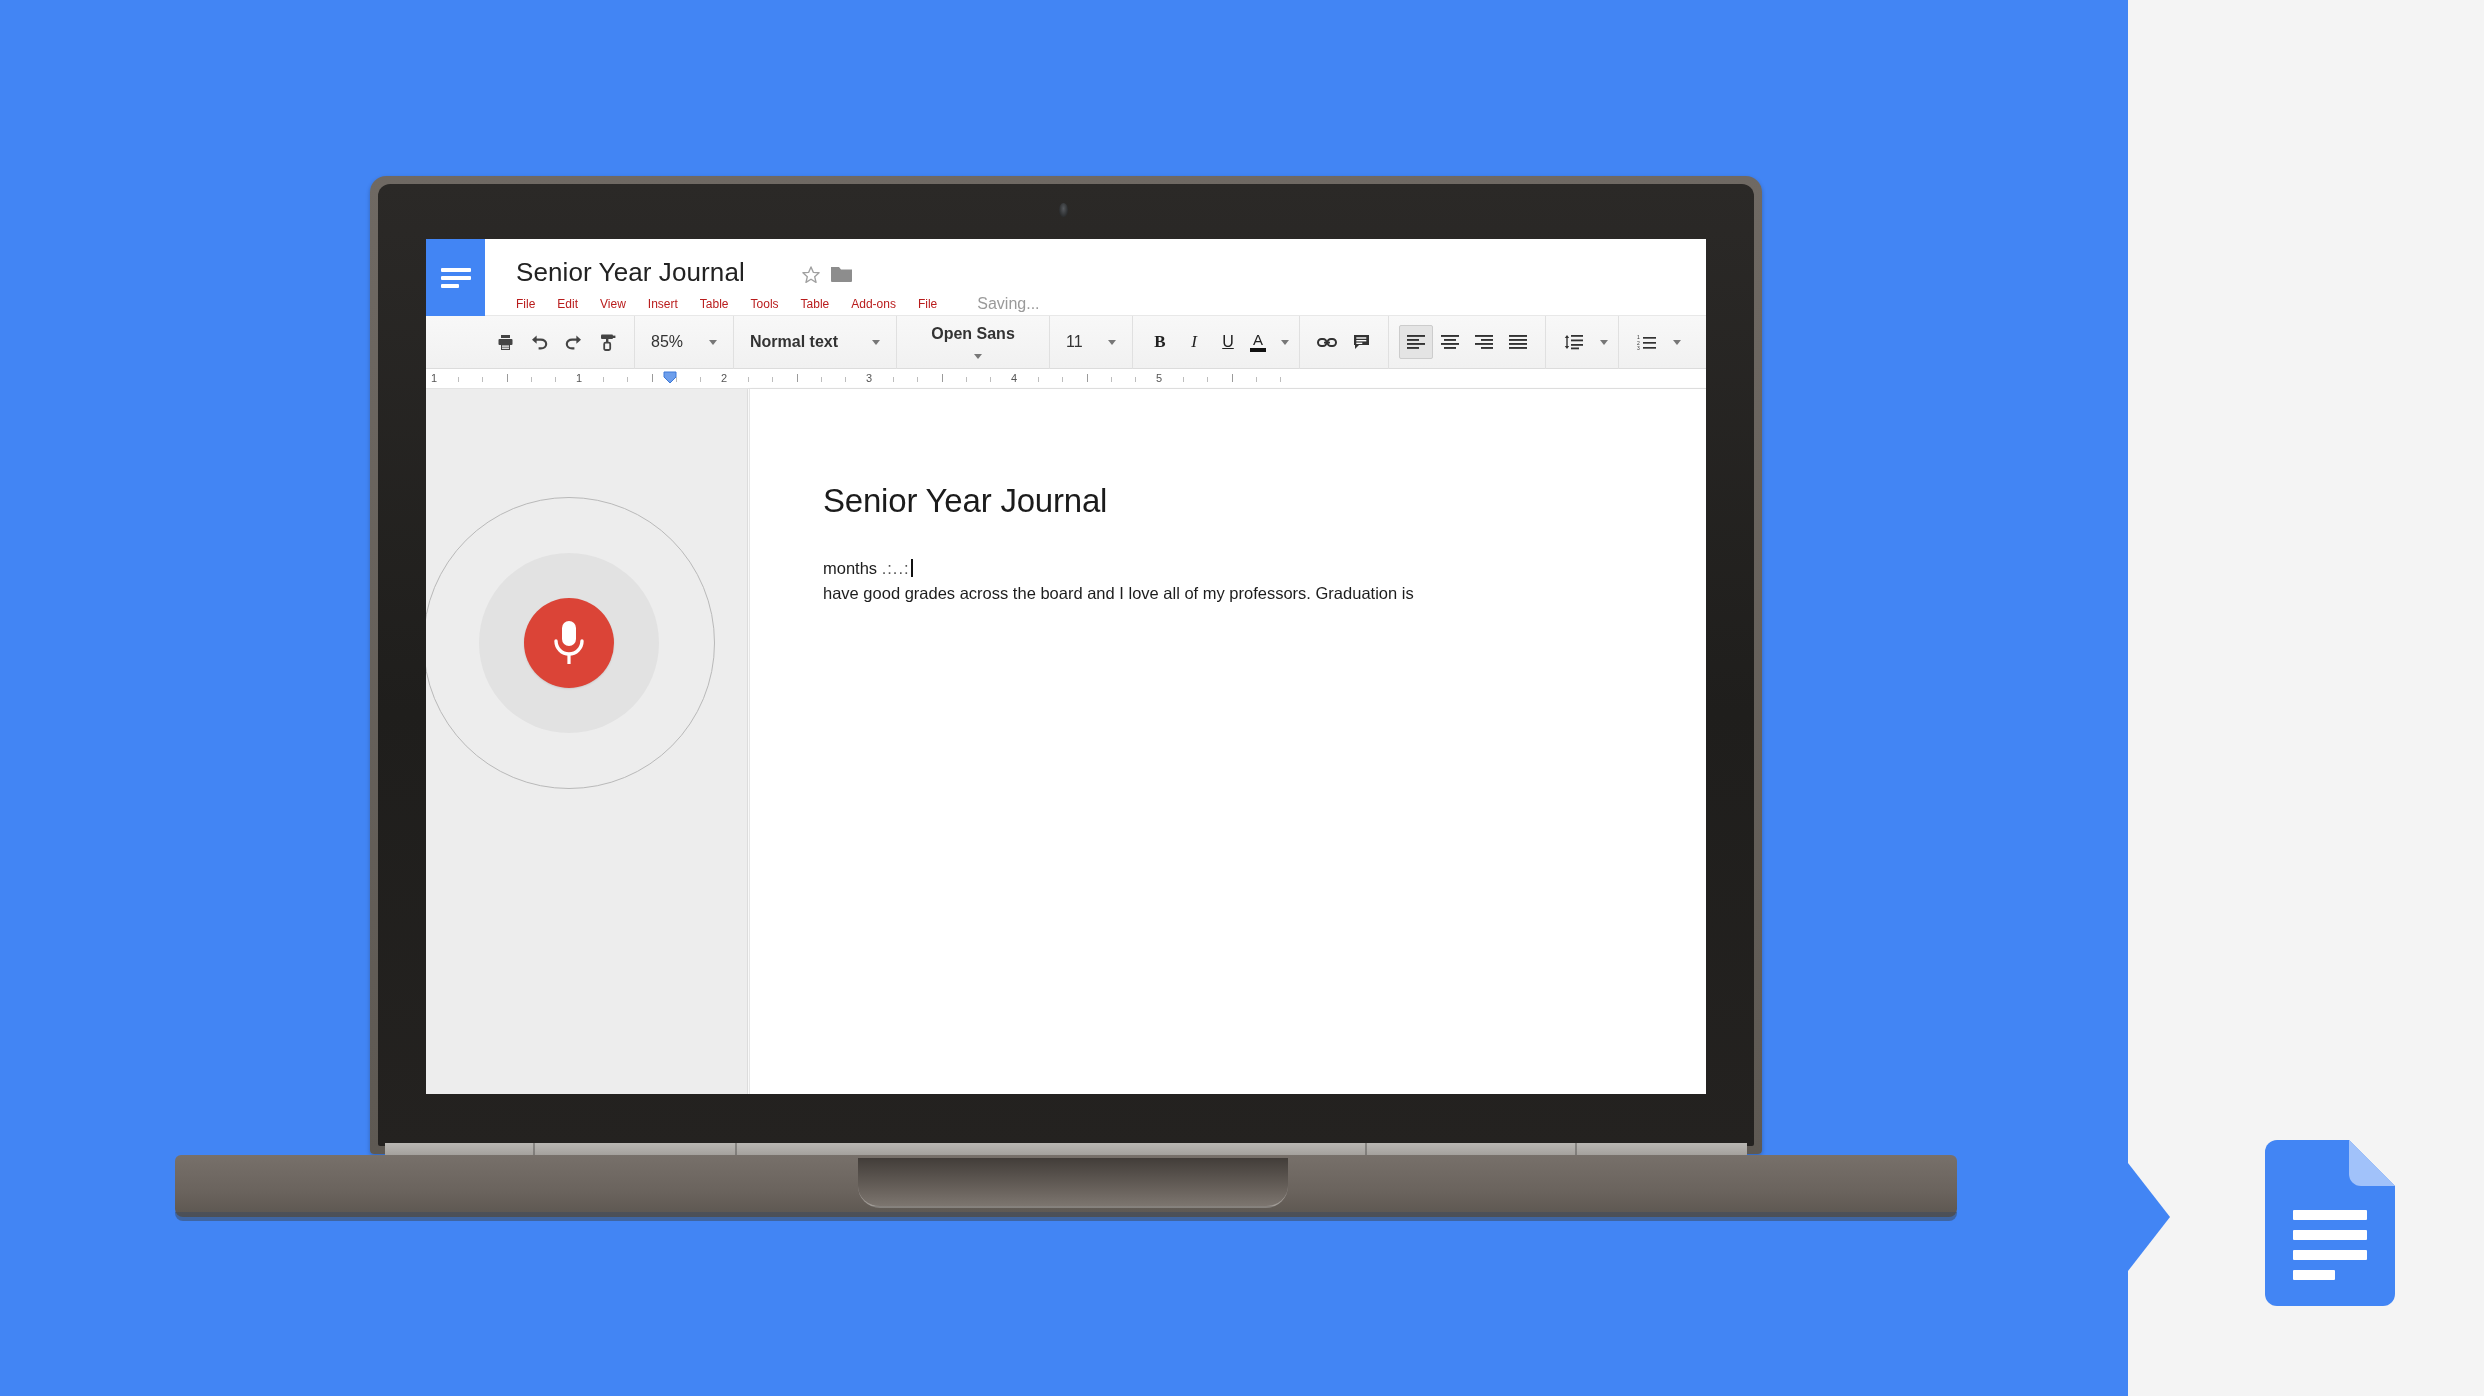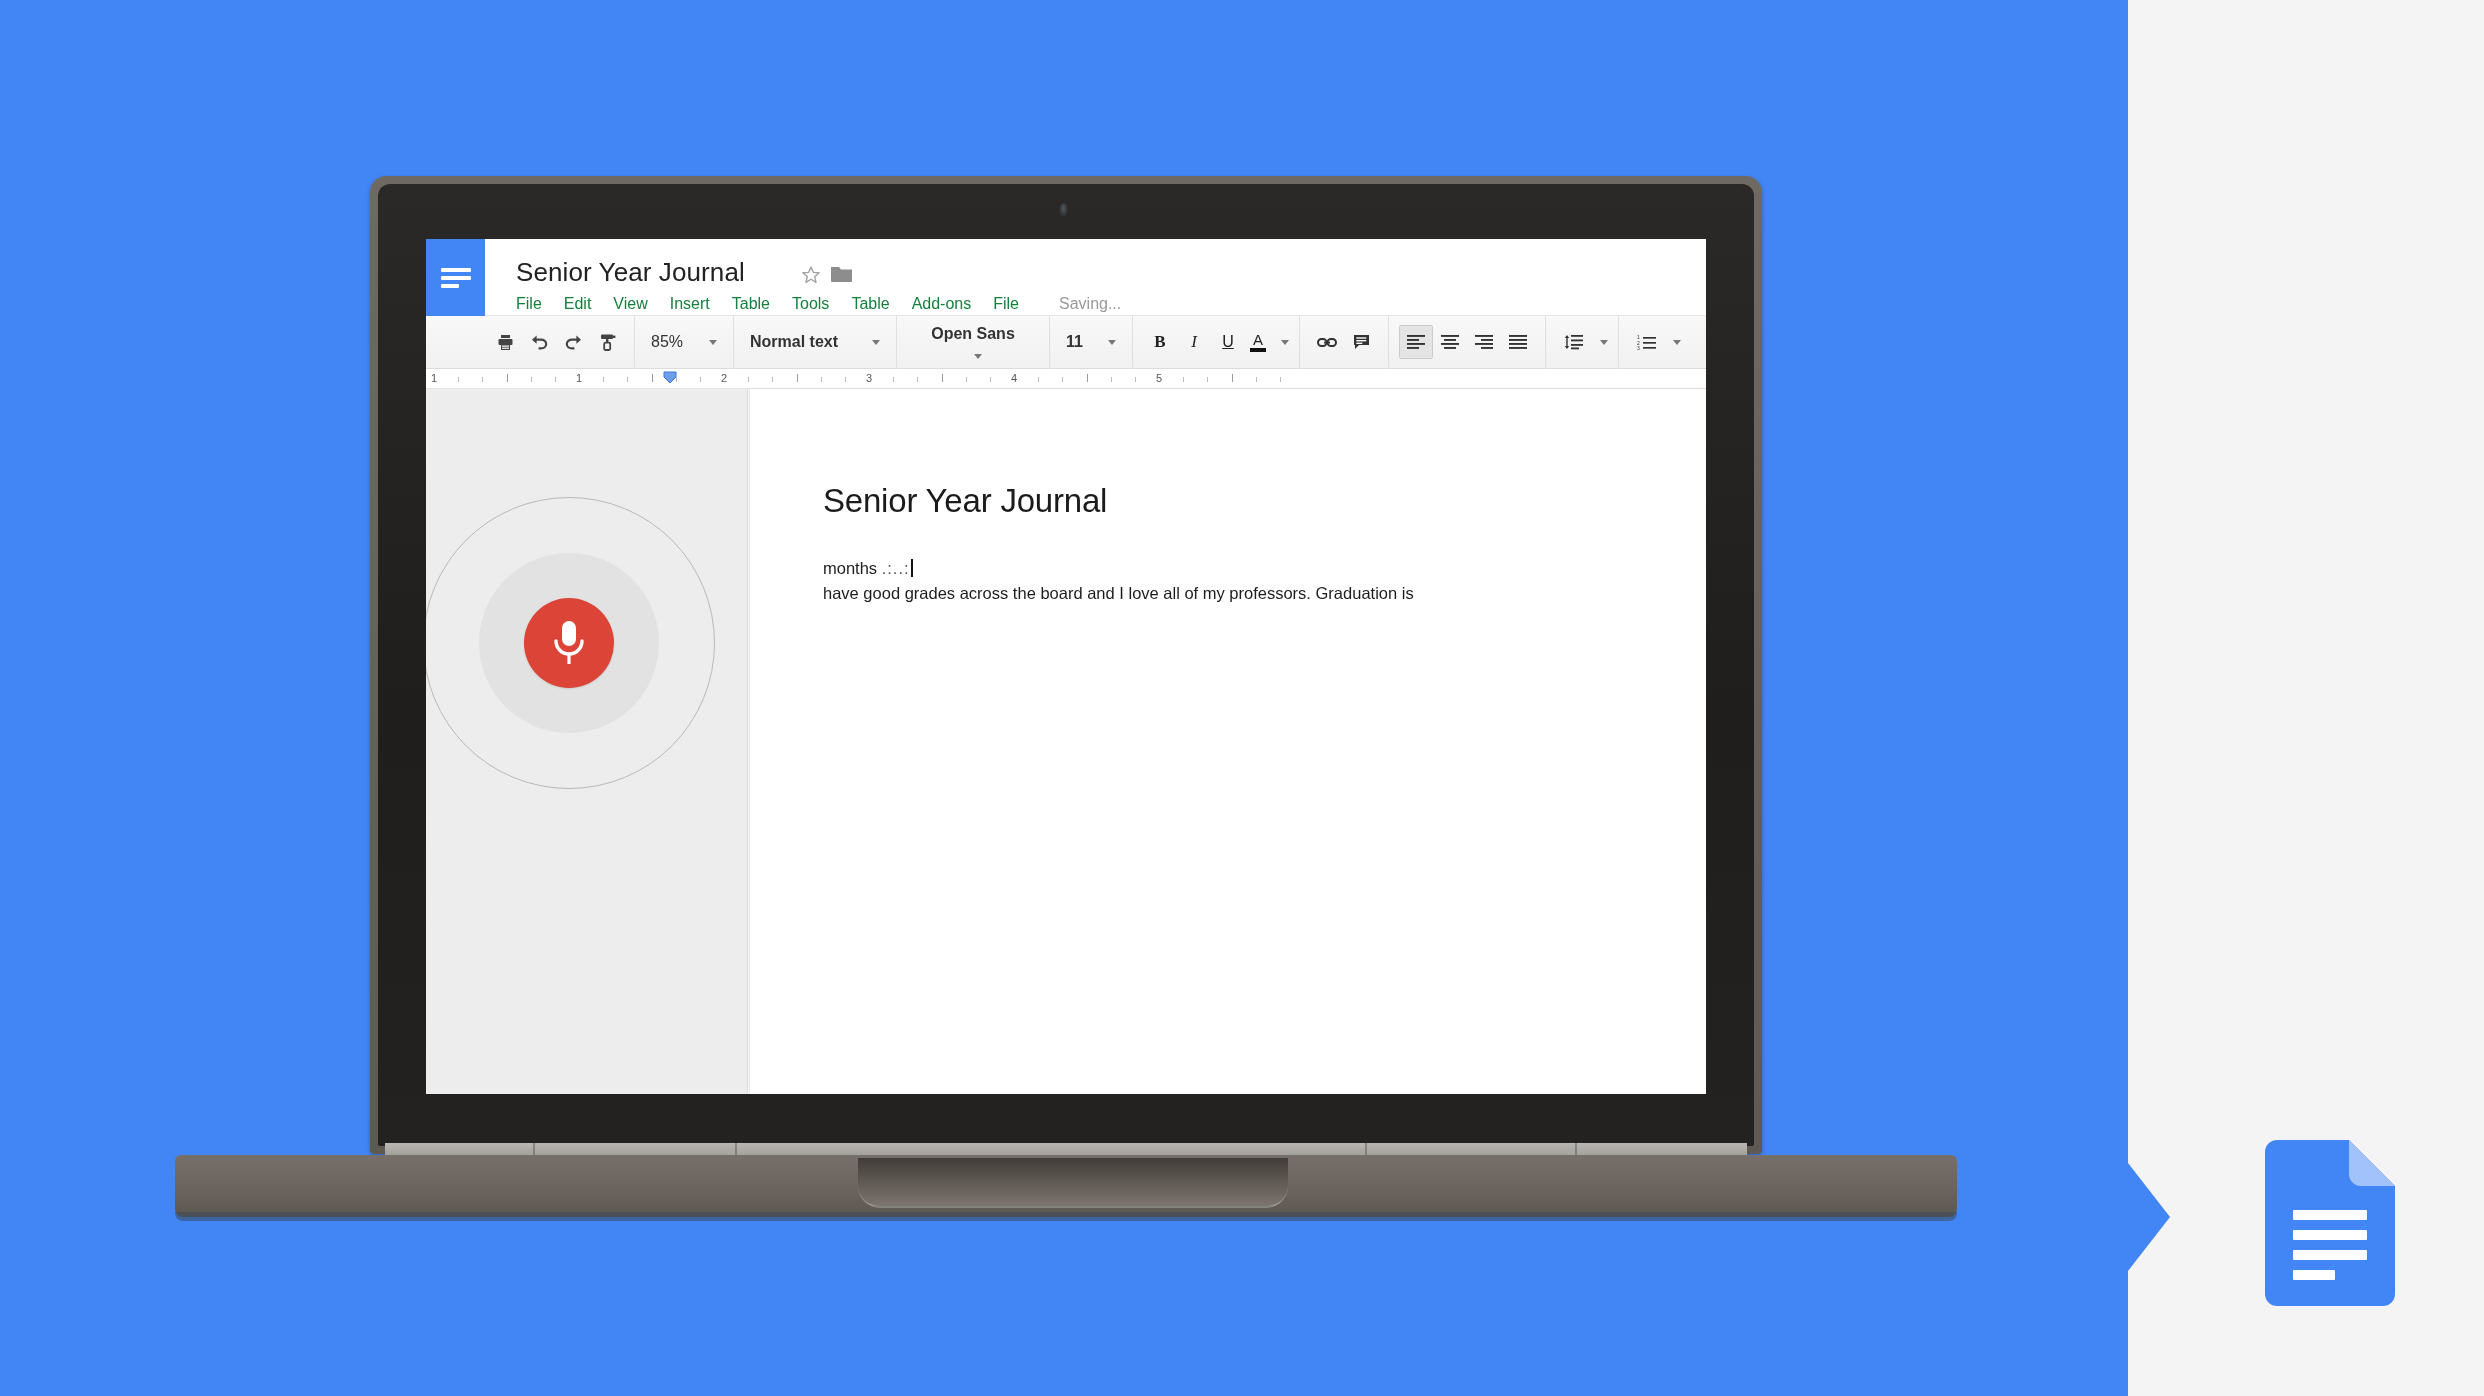--- a/index.html
+++ b/index.html
@@ -106,21 +106,21 @@
     white-space:nowrap;
   }
   #star-icon { position:absolute; left:374px; top:25px; }
   #folder-icon { position:absolute; left:405px; top:26px; }
 
   #menubar {
     position:absolute; left:90px; top:56px;
     display:flex; gap:0; align-items:center;
   }
   #menubar .menu-item {
-    font-size:16px; color:#15803d; padding:0 13px 0 0; margin-right:9px;
+    font-size:12px; color:#b91c1c; padding:0 13px 0 0; margin-right:9px;
     white-space:nowrap; cursor:default;
   }
   #saving-label { font-size:16px; color:#9a9a9a; margin-left:18px; white-space:nowrap; }
 
   
   #toolbar {
     position:absolute; left:0; top:77px; width:100%; height:53px;
     background:linear-gradient(180deg,#f8f8f8 0%,#f1f1f1 100%);
     border-bottom:1px solid #dcdcdc;
     display:flex; align-items:center;
@@ -310,21 +310,21 @@
 
       <div class="tb-group">
         <div class="tb-select" style="width:132px;flex-direction:column;">
           <span class="val" style="font-weight:bold;">Open Sans</span>
           <span class="caret"></span>
         </div>
       </div>
 
       <div class="tb-group">
         <div class="tb-select" style="width:62px;">
-          <span class="val" style="font-weight:bold;">11</span>
+          <span class="val" style="font-weight:normal;">11</span>
           <span class="caret"></span>
         </div>
       </div>
 
       <div class="tb-group">
         <div class="tb-btn">
           <span style="font-weight:bold;font-size:17px;font-family:'Liberation Serif',serif;color:#222;">B</span>
         </div>
         <div class="tb-btn">
           <span style="font-style:italic;font-size:17px;font-family:'Liberation Serif',serif;color:#222;">I</span>

